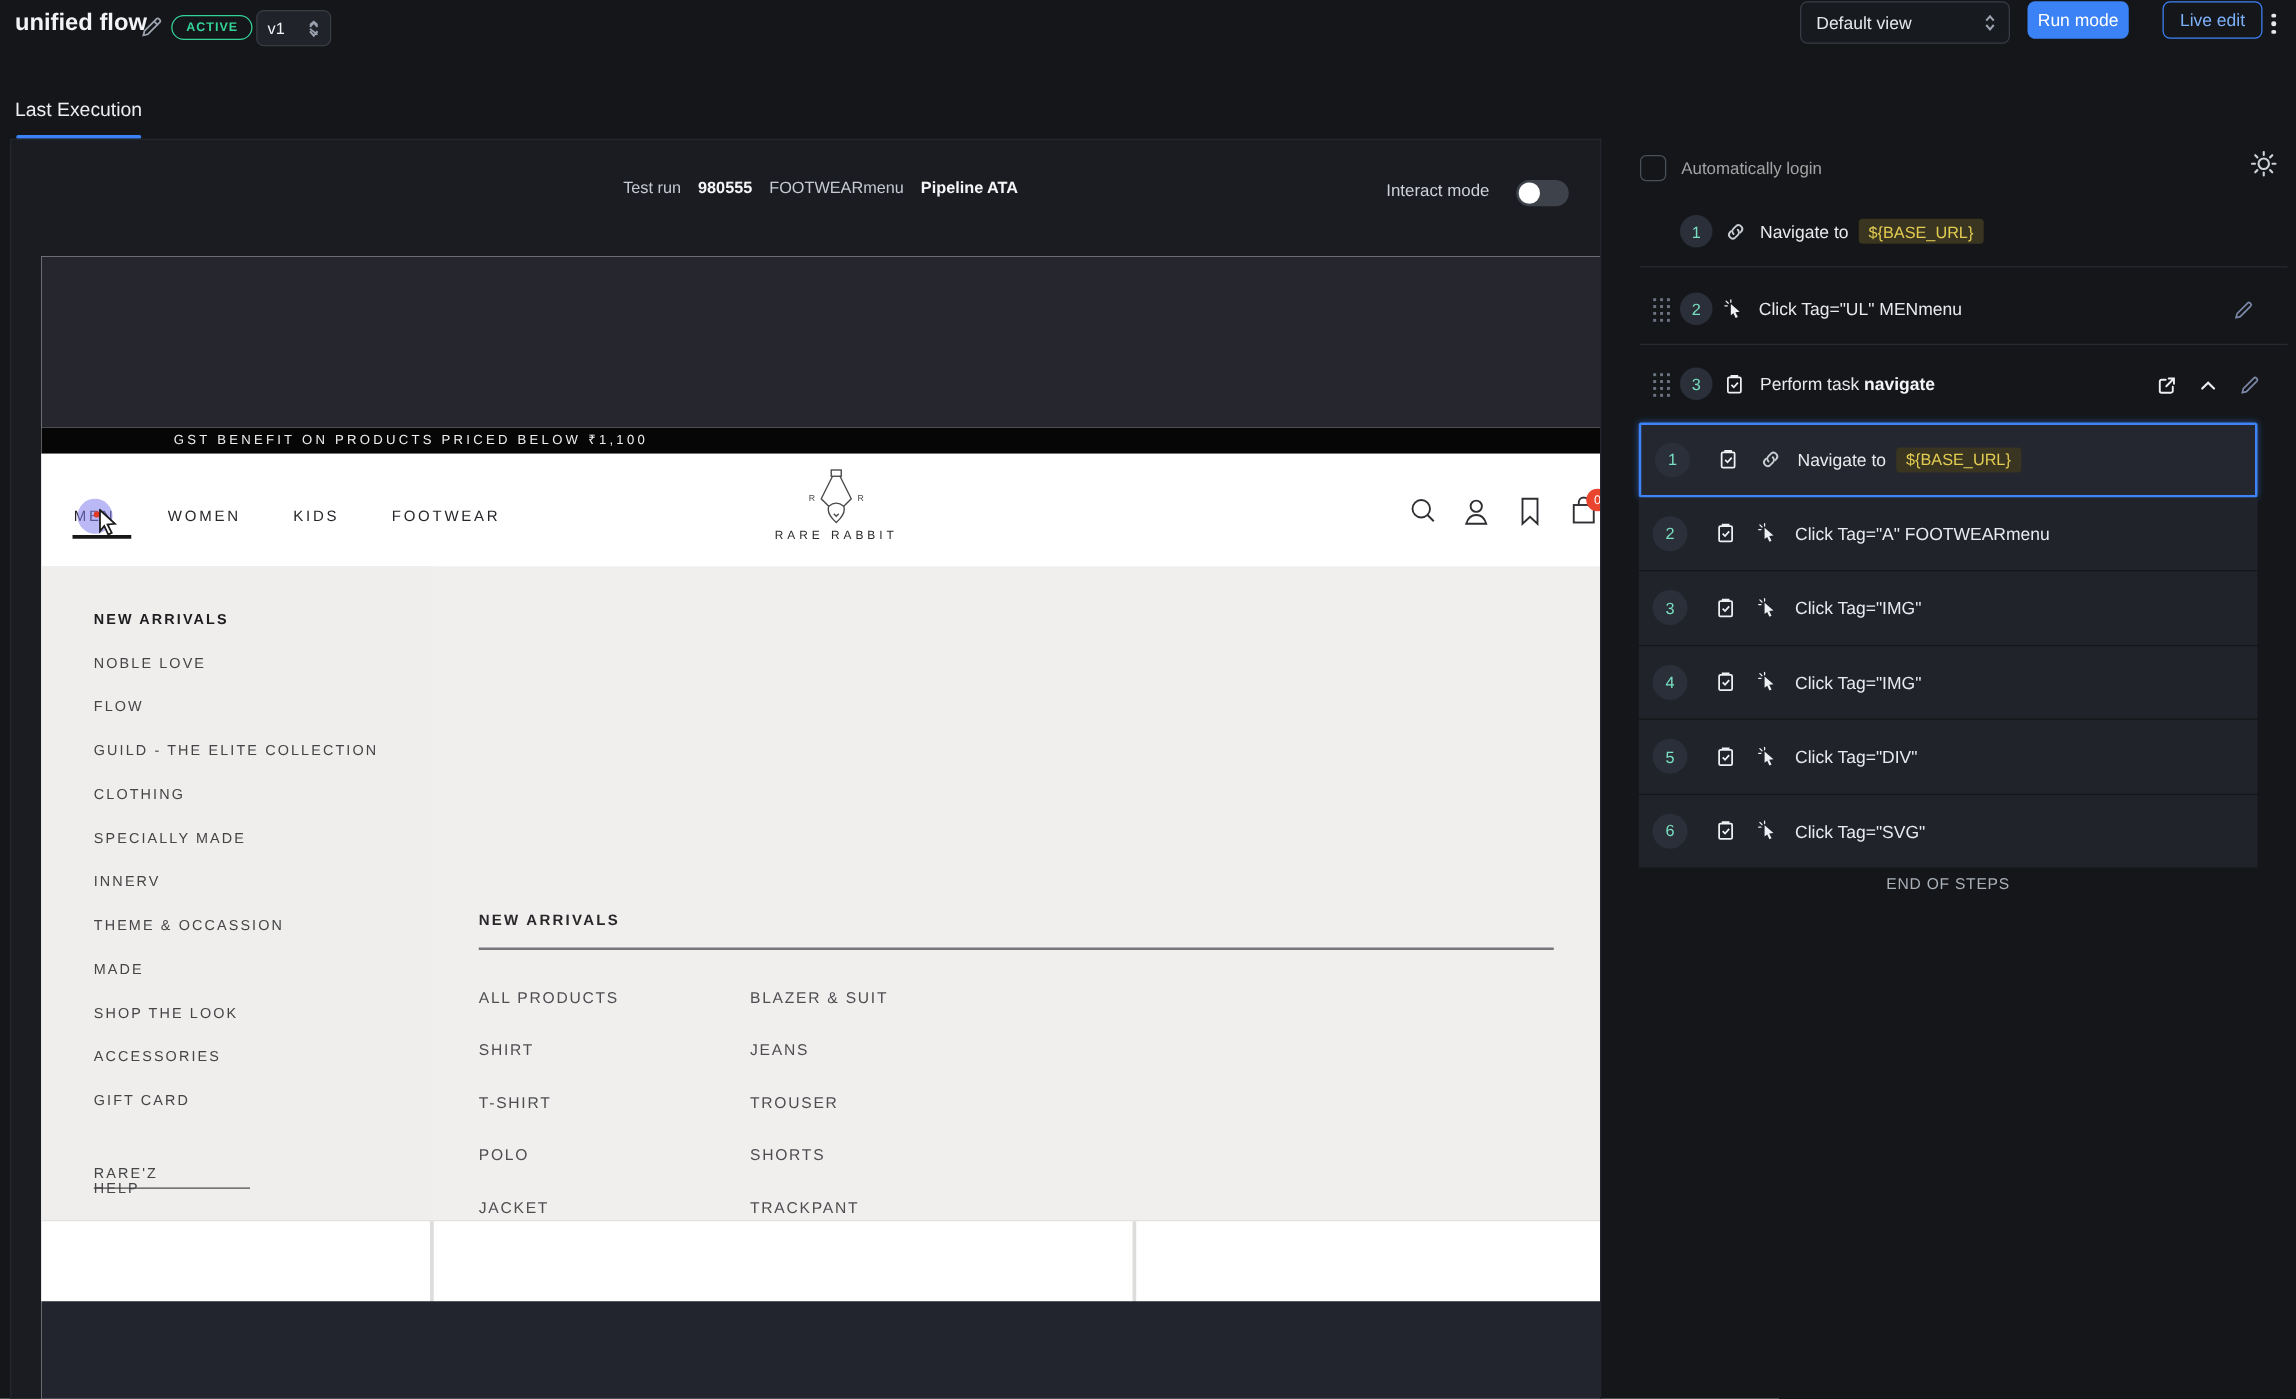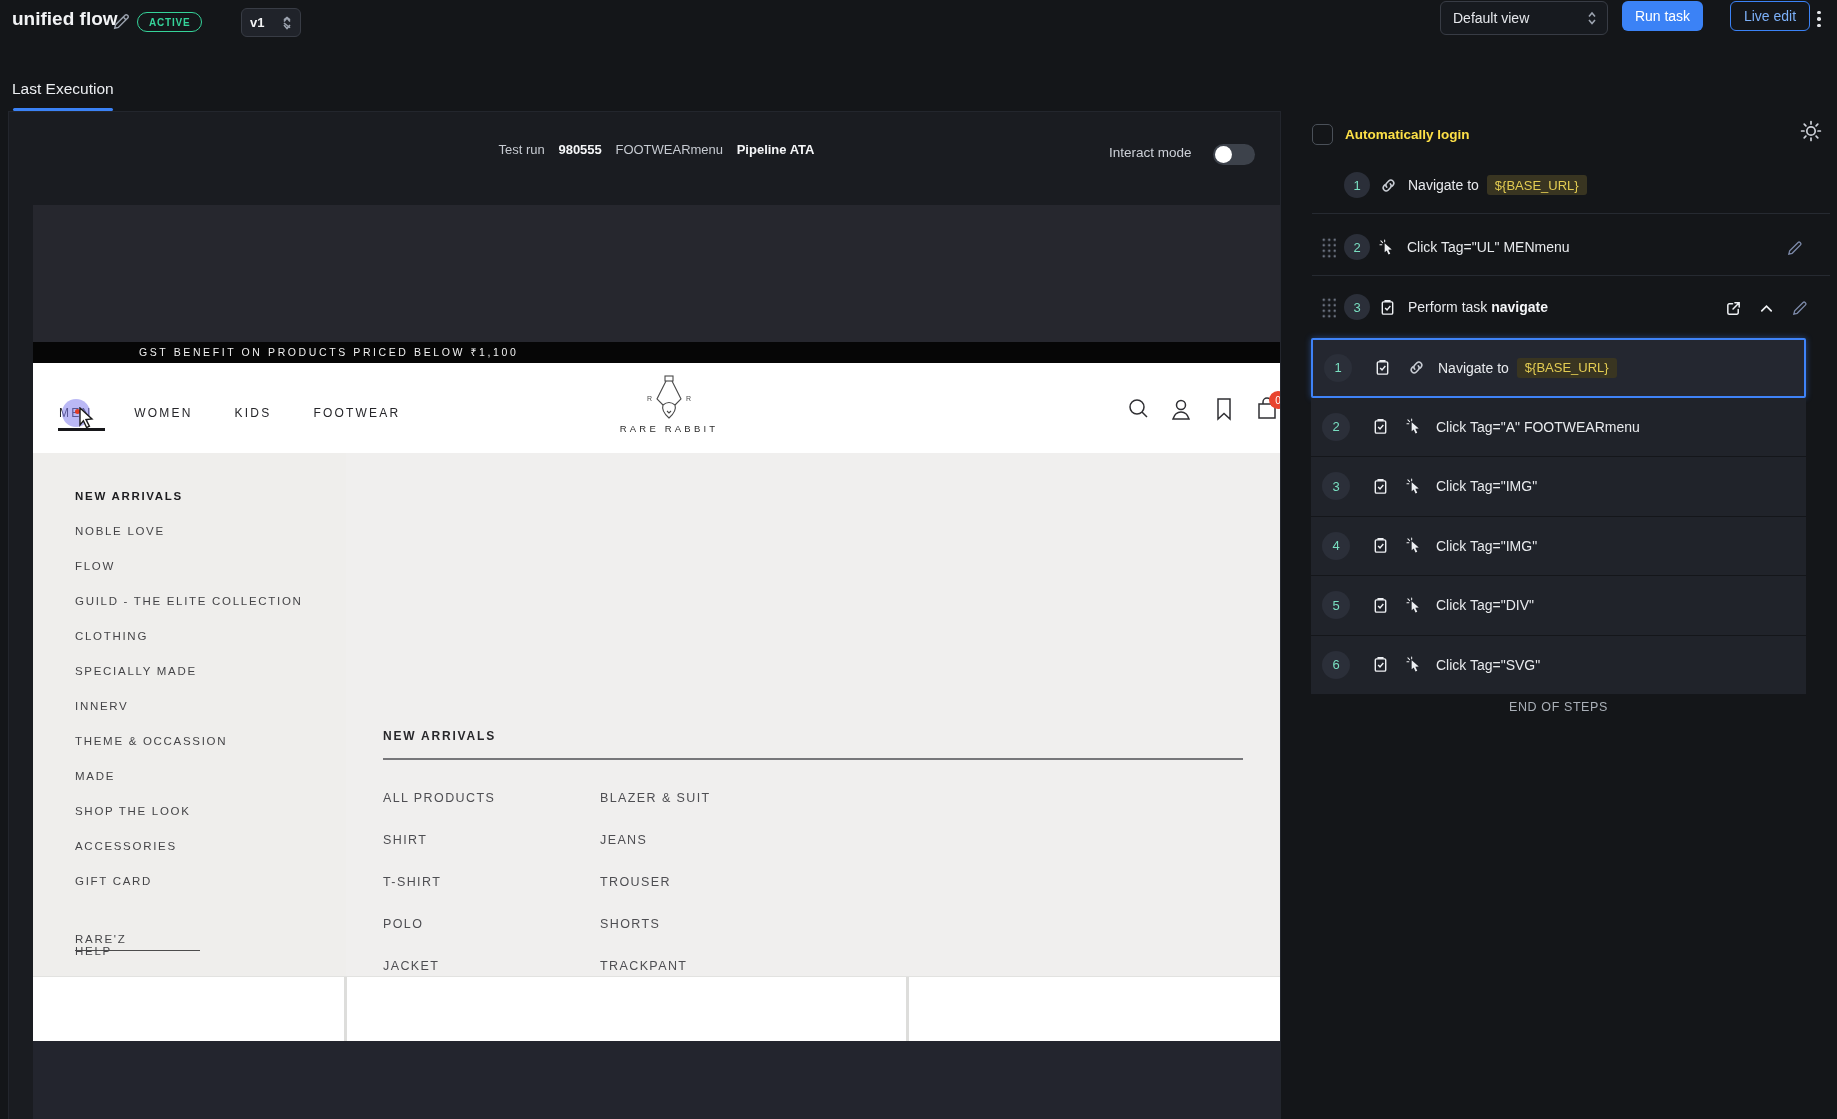--- a/index.html
+++ b/index.html
@@ -18,21 +18,21 @@
   .active-pill {
     left:137px; top:12px; height:20px; padding:0 11px;
     border:1px solid #35d399; border-radius:999px; color:#35d399;
     font-size:10px; font-weight:700; letter-spacing:.8px;
     display:flex; align-items:center;
   }
   .version-box {
     left:205px; top:8px; width:60px; height:29px;
     background:#20232a; border:1px solid #383c45; border-radius:6px;
     display:flex; align-items:center; justify-content:space-between; padding:0 8px;
-    font-size:13px; font-weight:700; color:#f2f3f5;margin-left:36px;
+    font-size:13px; font-weight:400; color:#f2f3f5;
   }
   .view-select {
     left:1440px; top:1px; width:168px; height:34px;
     border:1px solid #383c45; border-radius:6px; background:#171a1f;
     display:flex; align-items:center; justify-content:space-between; padding:0 10px 0 12px;
     font-size:14px; color:#e5e7eb;
   }
   .chev-updown { width:10px; height:16px; color:#9ca3af; }
   .run-btn {
     left:1622px; top:1px; width:81px; height:30px;
@@ -103,21 +103,21 @@
   .menu-col.c1 { left:350px; }
   .menu-col.c2 { left:567px; }
   .menu-col li { height:42px; line-height:22px; font-size:12.5px; letter-spacing:1.4px; color:#4e4e52; }
 
   .cards-row { position:absolute; left:0; top:771px; width:1247px; height:65px; background:#fff; border-top:1px solid #e2e2e0; }
   .cards-row .vsep { position:absolute; top:0; width:3px; height:65px; background:#dddddb; }
   .site-bottomdark { position:absolute; left:0; top:836px; width:1247px; height:79px; background:#23252e; }
 
   
   .auto-login-check { left:1312px; top:124px; width:21px; height:21px; border:1.5px solid #4a5058; border-radius:5px; background:transparent; }
-  .auto-login-label { left:1345px; top:127px; font-size:13.5px; font-weight:700; color:#fde047; }
+  .auto-login-label { left:1345px; top:127px; font-size:13.5px; font-weight:400; color:#a3a3a3; }
   .gear { left:1799px; top:119px; width:24px; height:24px; color:#cdd1d8; }
 
   .step-row { position:absolute; display:flex; align-items:center; }
   .num-circle { width:26px; height:26px; border-radius:50%; background:#2b2f39; color:#79dfc1;
     font-size:13px; display:flex; align-items:center; justify-content:center; flex:0 0 26px; }
   .drag-handle { width:16px; height:22px;
     background-image:radial-gradient(circle, #6b7280 1.3px, transparent 1.5px);
     background-size:5.5px 5.5px; background-position:1px 1px; }
   .step-text { font-size:14px; color:#e8eaed; white-space:nowrap; }
   .step-text b { font-weight:700; color:#f4f5f7; }
@@ -167,21 +167,21 @@
   </span>
 </div>
 <div class="abs view-select">
   <span>Default view</span>
   <span class="chev-updown">
     <svg viewBox="0 0 10 16" width="10" height="16" fill="none" stroke="currentColor" stroke-width="1.6">
       <path d="M2 6.5l3-3.5 3 3.5M2 10l3 3.5 3-3.5"></path>
     </svg>
   </span>
 </div>
-<div class="abs run-btn">Run task</div>
+<div class="abs run-btn">Run mode</div>
 <div class="abs live-btn">Live edit</div>
 <div class="abs kebab">
     <i></i>
     <i></i>
     <i></i>
   </div>
 
 <div class="abs tab-label">Last Execution</div>
 <div class="abs tab-underline"></div>
 

